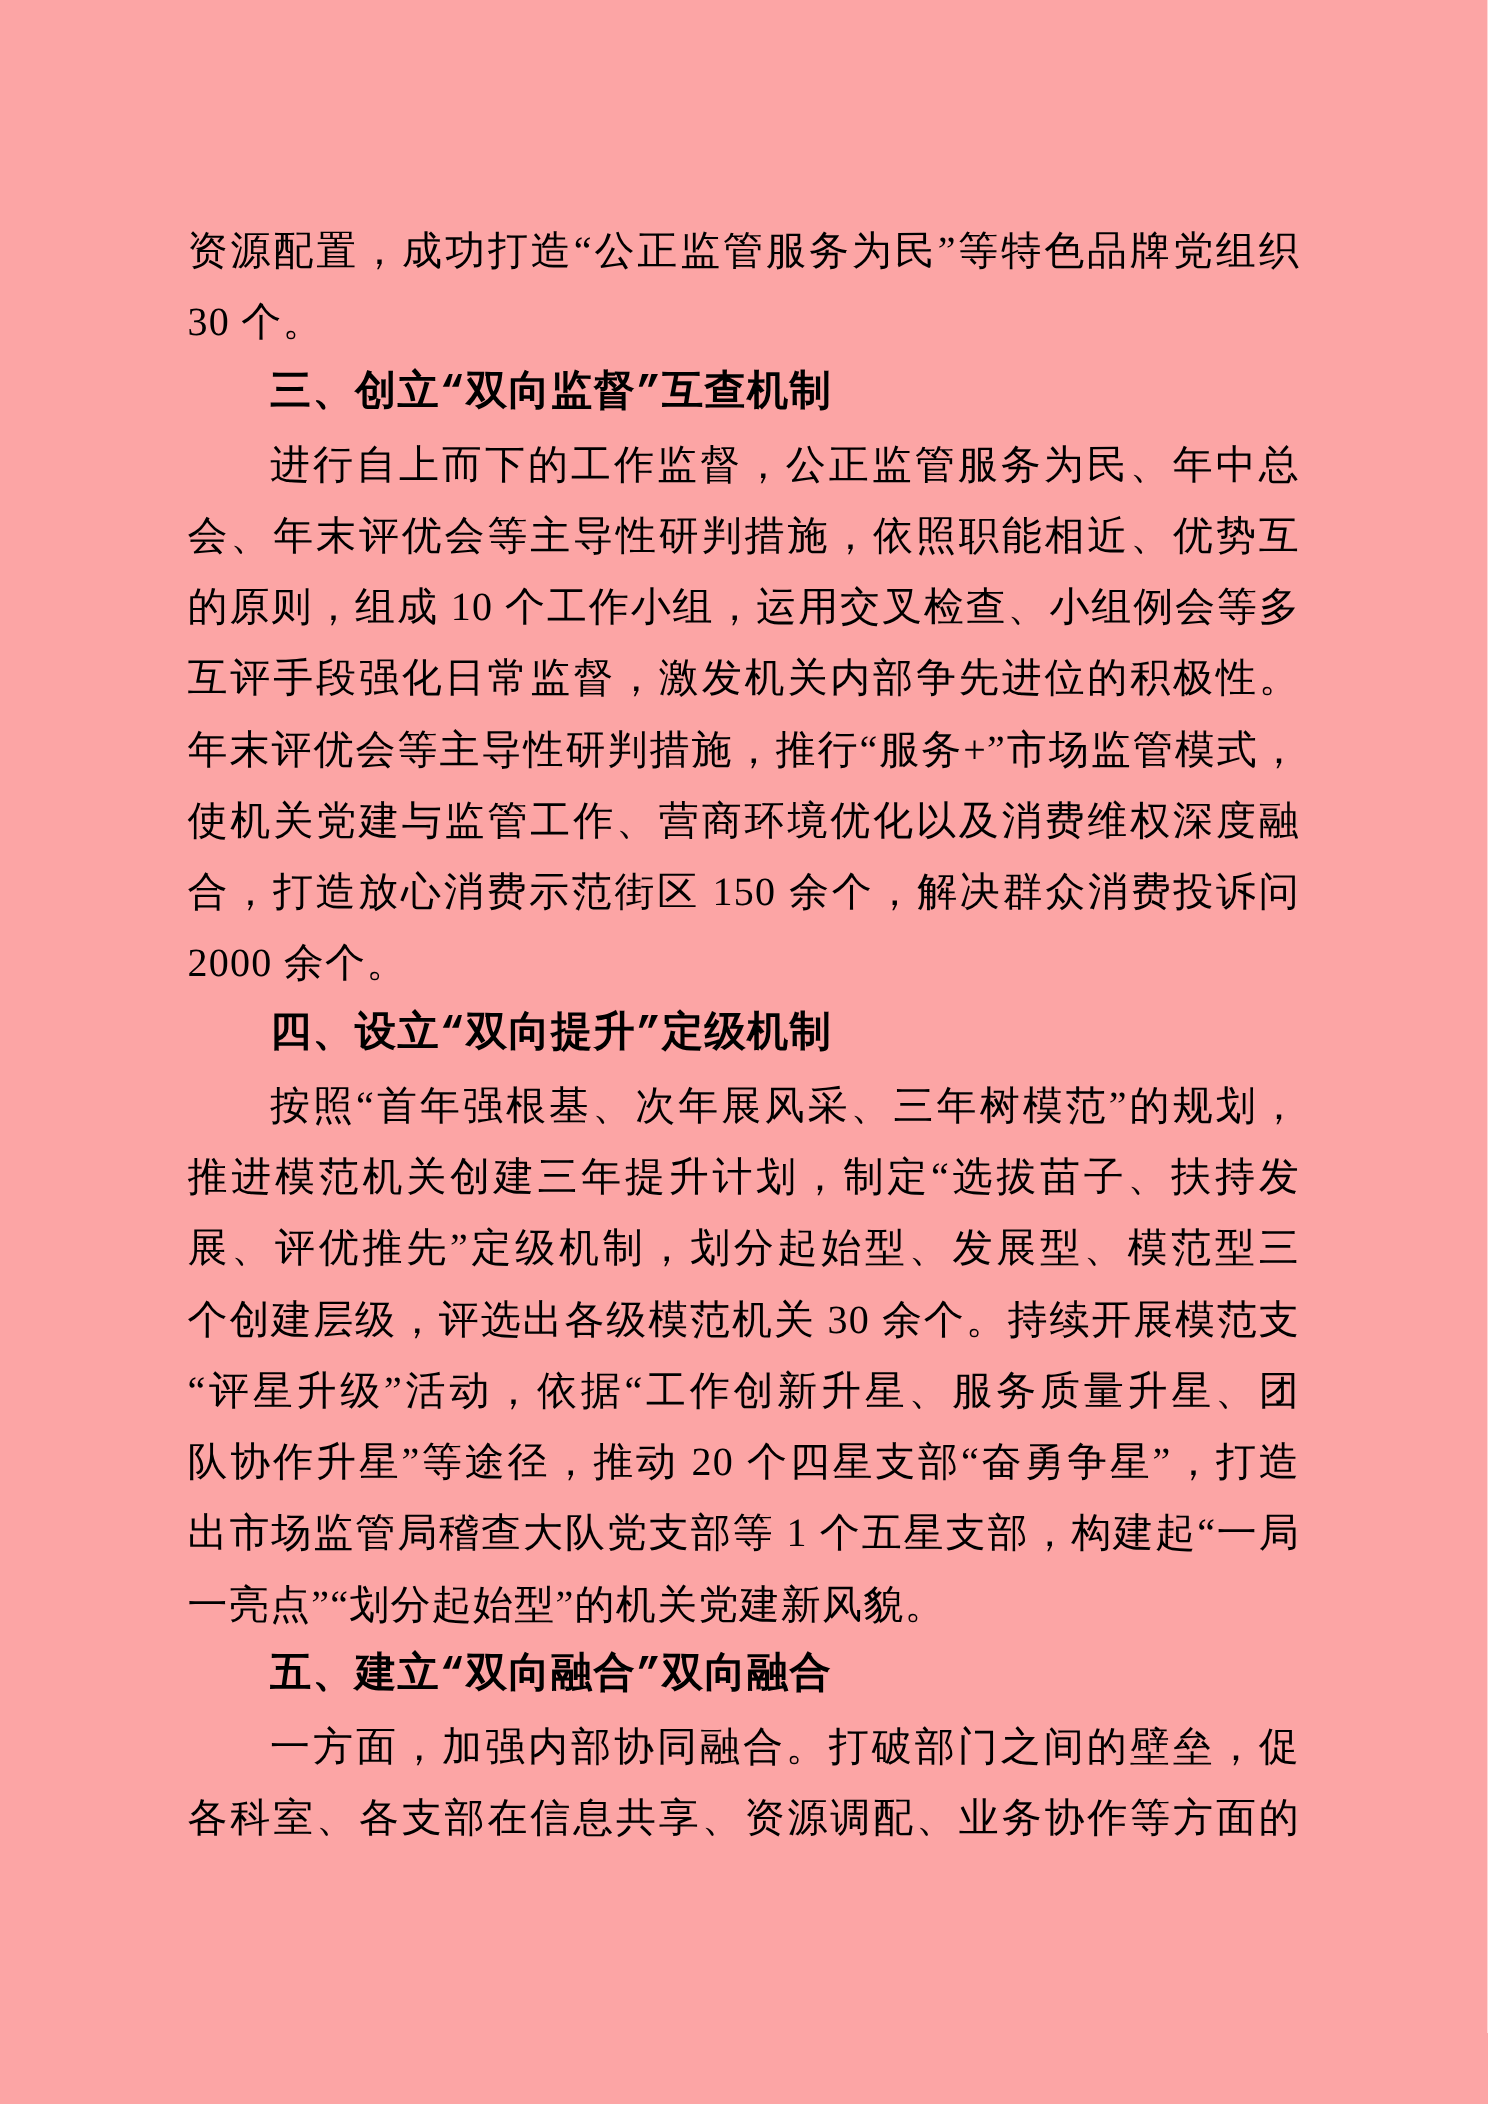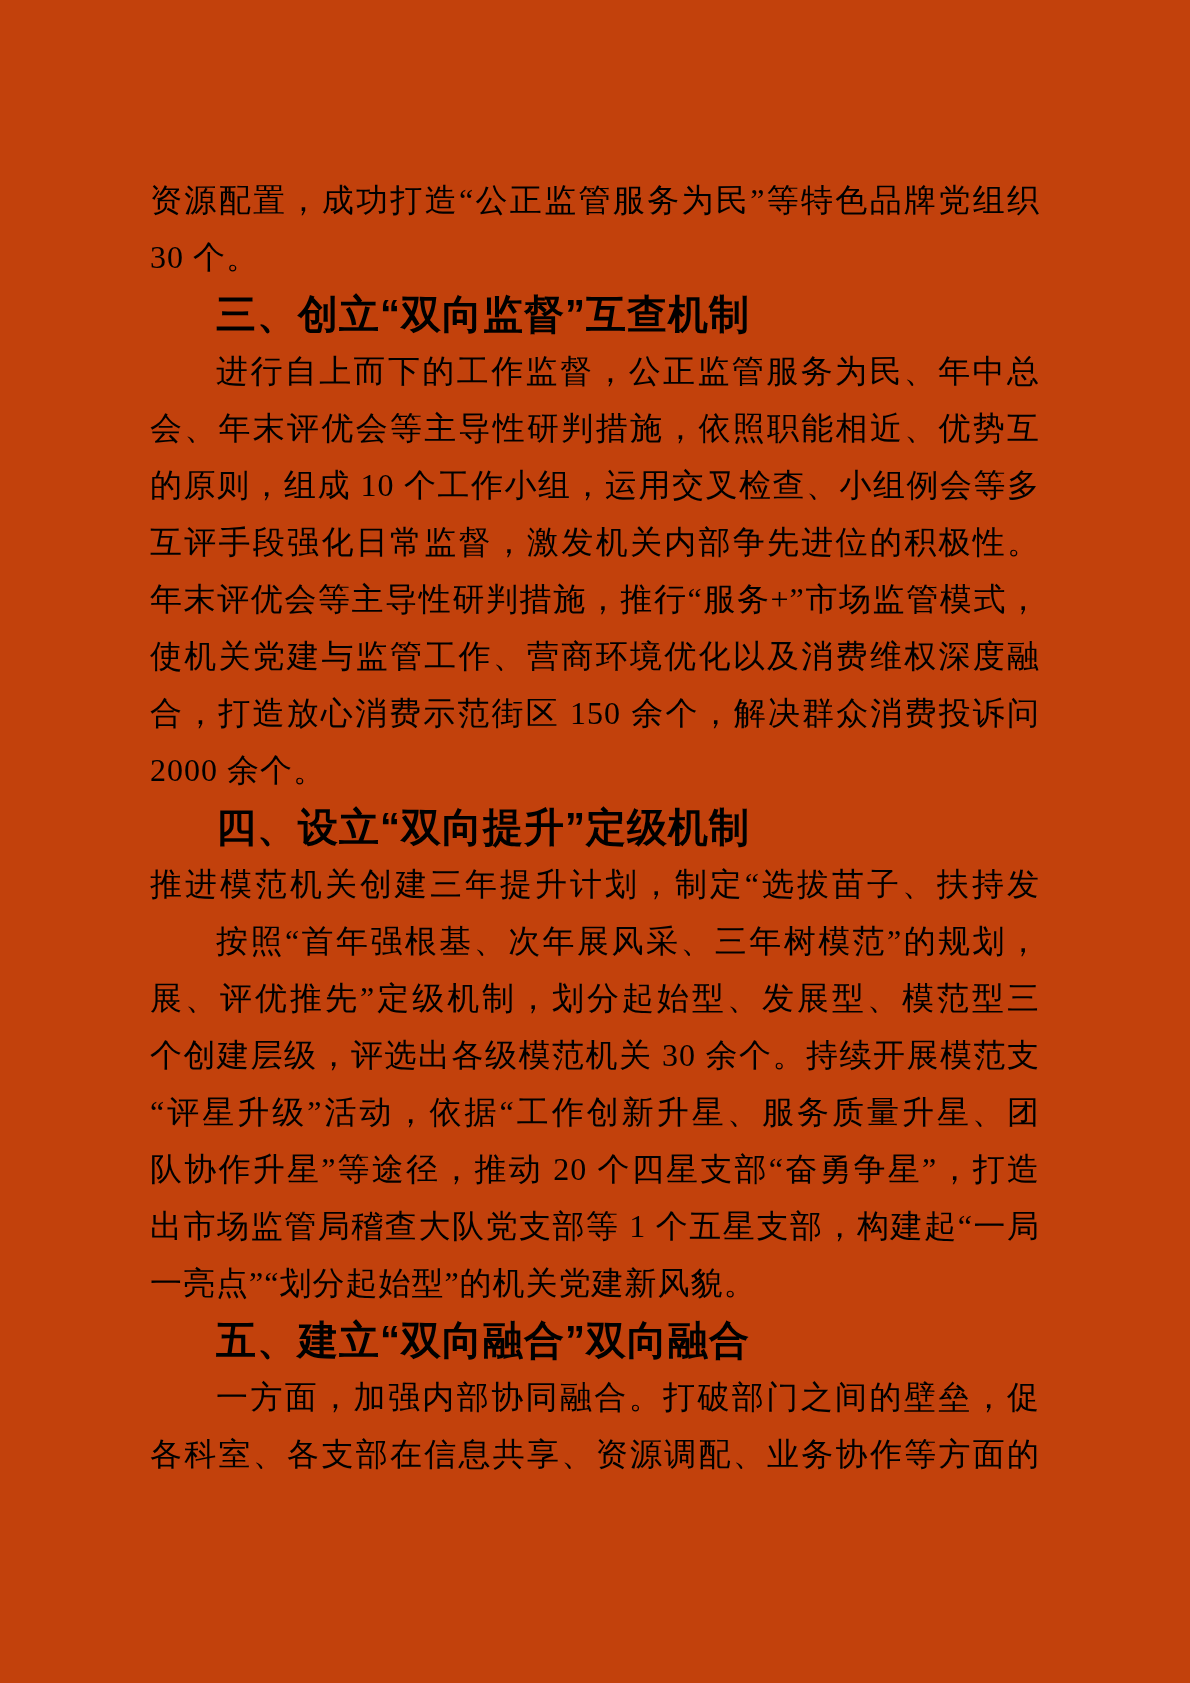--- a/index.html
+++ b/index.html
@@ -9,21 +9,21 @@
   }
   body {
     width: 1190px;
     height: 1683px;
     position: relative;
     font-family: "Liberation Serif", "DejaVu Serif", serif;
   }
   .page {
     position: absolute;
     inset: 0;
-    background: #c2410c;
+    background: #fca5a5;
     overflow: hidden;
   }
   .text-column {
     position: absolute;
     top: 172px;
     left: 150px;
     width: 890px;
   }
   .line {
     height: 57px;
@@ -36,44 +36,44 @@
   }
   .line.justify {
     text-align: justify;
     text-align-last: justify;
     text-justify: inter-character;
   }
   .line.indent {
     text-indent: 66px;
   }
   .line.heading {
-    font-family: Liberation Sans, sans-serif;
+    font-family: Liberation Mono, monospace;
     font-weight: 700;
-    font-size: 40px;
+    font-size: 33px;
   }
 </style>
 </head>
 <body>
 
 <div class="page">
   <div class="text-column" id="text-column">
       <div class="line body justify">资源配置，成功打造“公正监管服务为民”等特色品牌党组织</div>
       <div class="line body">30 个。</div>
       <div class="line heading indent">三、创立“双向监督”互查机制</div>
       <div class="line body justify indent">进行自上而下的工作监督，公正监管服务为民、年中总结</div>
       <div class="line body justify">会、年末评优会等主导性研判措施，依照职能相近、优势互补</div>
       <div class="line body justify">的原则，组成 10 个工作小组，运用交叉检查、小组例会等多种</div>
       <div class="line body justify">互评手段强化日常监督，激发机关内部争先进位的积极性。开</div>
       <div class="line body justify">年末评优会等主导性研判措施，推行“服务+”市场监管模式，促</div>
       <div class="line body justify">使机关党建与监管工作、营商环境优化以及消费维权深度融</div>
       <div class="line body justify">合，打造放心消费示范街区 150 余个，解决群众消费投诉问题</div>
       <div class="line body">2000 余个。</div>
       <div class="line heading indent">四、设立“双向提升”定级机制</div>
+      <div class="line body justify indent">按照“首年强根基、次年展风采、三年树模范”的规划，</div>
       <div class="line body justify">推进模范机关创建三年提升计划，制定“选拔苗子、扶持发</div>
-      <div class="line body justify indent">按照“首年强根基、次年展风采、三年树模范”的规划，</div>
       <div class="line body justify">展、评优推先”定级机制，划分起始型、发展型、模范型三</div>
       <div class="line body justify">个创建层级，评选出各级模范机关 30 余个。持续开展模范支部</div>
       <div class="line body justify">“评星升级”活动，依据“工作创新升星、服务质量升星、团</div>
       <div class="line body justify">队协作升星”等途径，推动 20 个四星支部“奋勇争星”，打造</div>
       <div class="line body justify">出市场监管局稽查大队党支部等 1 个五星支部，构建起“一局</div>
       <div class="line body">一亮点”“划分起始型”的机关党建新风貌。</div>
       <div class="line heading indent">五、建立“双向融合”双向融合</div>
       <div class="line body justify indent">一方面，加强内部协同融合。打破部门之间的壁垒，促进</div>
       <div class="line body justify">各科室、各支部在信息共享、资源调配、业务协作等方面的深</div>
     </div>

